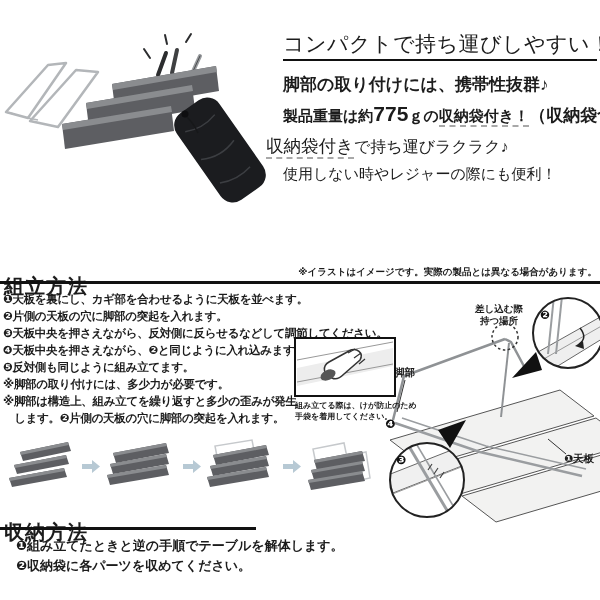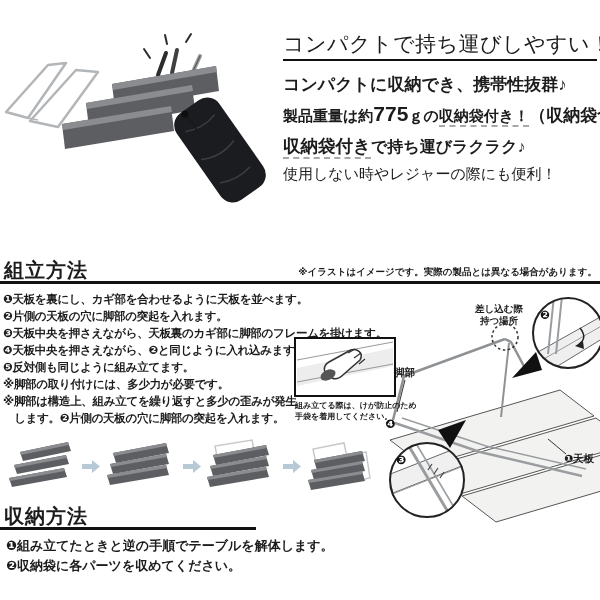--- a/index.html
+++ b/index.html
@@ -10,34 +10,34 @@
   }
   .abs{position:absolute;}
   
   .hero-title{left:283px;top:30px;font-size:21px;font-weight:400;letter-spacing:.5px;white-space:nowrap;}
   .hero-rule{left:283px;top:59px;width:314px;height:2px;background:#111;}
   .hero-l1{left:283px;top:73px;font-size:17px;font-weight:bold;white-space:nowrap;}
   .hero-l2{left:283px;top:102px;font-size:15px;font-weight:bold;white-space:nowrap;}
   .hero-l2 .num{font-size:21px;text-align:center;}
   .hero-l2 .dashed,.hero-l3 .dashed{border-bottom:2px dashed #a8a8a8;padding-bottom:1px;}
   .hero-l2 .paren{font-size:17px;}
-  .hero-l3{left:283px;top:134px;font-size:16px;font-weight:bold;white-space:nowrap;}
+  .hero-l3{left:266px;top:134px;font-size:16px;font-weight:normal;white-space:nowrap;}
   .hero-l3 .big{font-size:17.5px;}
   .hero-l4{left:283px;top:165px;font-size:15px;font-weight:normal;white-space:nowrap;}
   
-  .sec-head{font-size:20px;font-weight:bold;letter-spacing:1px;white-space:nowrap;}
+  .sec-head{font-size:20px;font-weight:bold;letter-spacing:1px;white-space:nowrap;margin-top:16px;}
   .assembly-head{left:4px;top:257px;}
   .assembly-note{right:3px;top:266px;font-size:9.5px;font-weight:bold;white-space:nowrap;}
   .assembly-rule{left:0;top:281px;width:600px;height:3px;background:#111;}
   .storage-head{left:4px;top:503px;}
   .storage-rule{left:0;top:527px;width:256px;height:3px;background:#111;}
   
   .steps{left:3px;top:291px;font-size:11.5px;font-weight:600;line-height:17px;letter-spacing:-.3px;}
   .steps div{white-space:nowrap;}
-  .storage-steps{left:6px;top:536px;font-size:13px;font-weight:600;line-height:20px;}
+  .storage-steps{left:16px;top:536px;font-size:13px;font-weight:600;line-height:20px;}
   .storage-steps div{white-space:nowrap;}
   
   .parts-photo{left:0;top:15px;}
   .illustration{left:290px;top:290px;pointer-events:none;}
   .strip{left:0;top:436px;width:390px;height:68px;}
   .strip .ph{position:absolute;top:0;}
   .strip .ar{position:absolute;top:24px;}
   svg text{font-family:"Liberation Sans","DejaVu Sans",sans-serif;}
 </style>
 </head>
@@ -75,33 +75,33 @@
       <rect x="194" y="82" width="52" height="106" rx="15" fill="#1b1c1f"></rect>
       <path d="M202,100 q16,8 34,3 M199,132 q18,10 38,3 M201,162 q16,8 34,4" stroke="#3c3e42" stroke-width="1.5" fill="none"></path>
     </g>
     <circle cx="185" cy="99" r="3.5" fill="#0e0e10"></circle>
     <path d="M187,102 q7,7 11,16" stroke="#17181a" stroke-width="1.5" fill="none"></path>
   </g>
 </svg>
 
 <div class="abs hero-title">コンパクトで持ち運びしやすい！</div>
 <div class="abs hero-rule"></div>
-<div class="abs hero-l1">コンパクトに収納でき、携帯性抜群♪</div>
+<div class="abs hero-l1">脚部の取り付けには、携帯性抜群♪</div>
 <div class="abs hero-l2"><span>製品重量は約</span><span class="num">775</span><span>ｇの</span><span class="dashed">収納袋付き！</span><span class="paren">（収納袋含む）</span></div>
 <div class="abs hero-l3"><span class="big dashed">収納袋付き</span><span>で持ち運びラクラク♪</span></div>
 <div class="abs hero-l4">使用しない時やレジャーの際にも便利！</div>
 
 <div class="abs sec-head assembly-head">組立方法</div>
 <div class="abs assembly-note">※イラストはイメージです。実際の製品とは異なる場合があります。</div>
 <div class="abs assembly-rule"></div>
 
 <div class="abs steps">
   <div>❶天板を裏にし、カギ部を合わせるように天板を並べます。</div>
   <div>❷片側の天板の穴に脚部の突起を入れます。</div>
-  <div>❸天板中央を押さえながら、天板裏のカギ部に脚部のフレームを掛けます。</div>
+  <div>❸天板中央を押さえながら、反対側に反らせるなどして調節してください。</div>
   <div>❹天板中央を押さえながら、❷と同じように入れ込みます。</div>
   <div>❺反対側も同じように組み立てます。</div>
   <div>※脚部の取り付けには、多少力が必要です。</div>
   <div>※脚部は構造上、組み立てを繰り返すと多少の歪みが発生</div>
   <div>　します。❷片側の天板の穴に脚部の突起を入れます。</div>
 </div>
 
 <svg class="abs illustration" width="310" height="235" viewBox="0 0 310 235">
   <defs>
     <clipPath id="c2">

